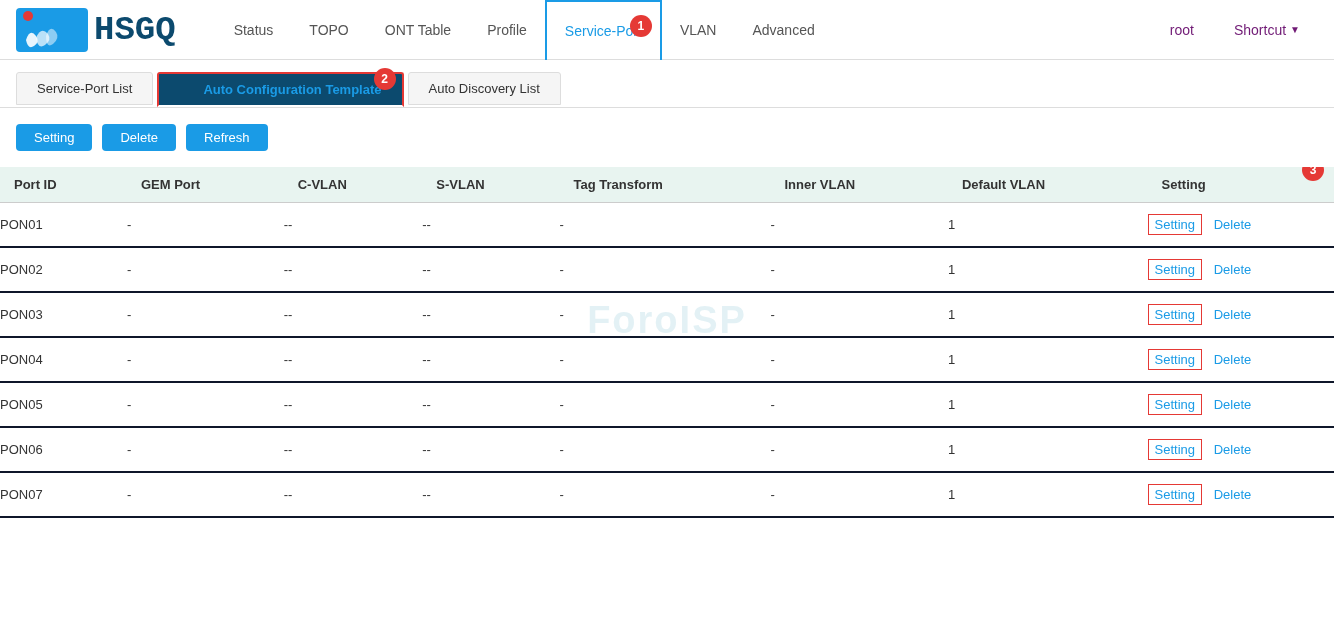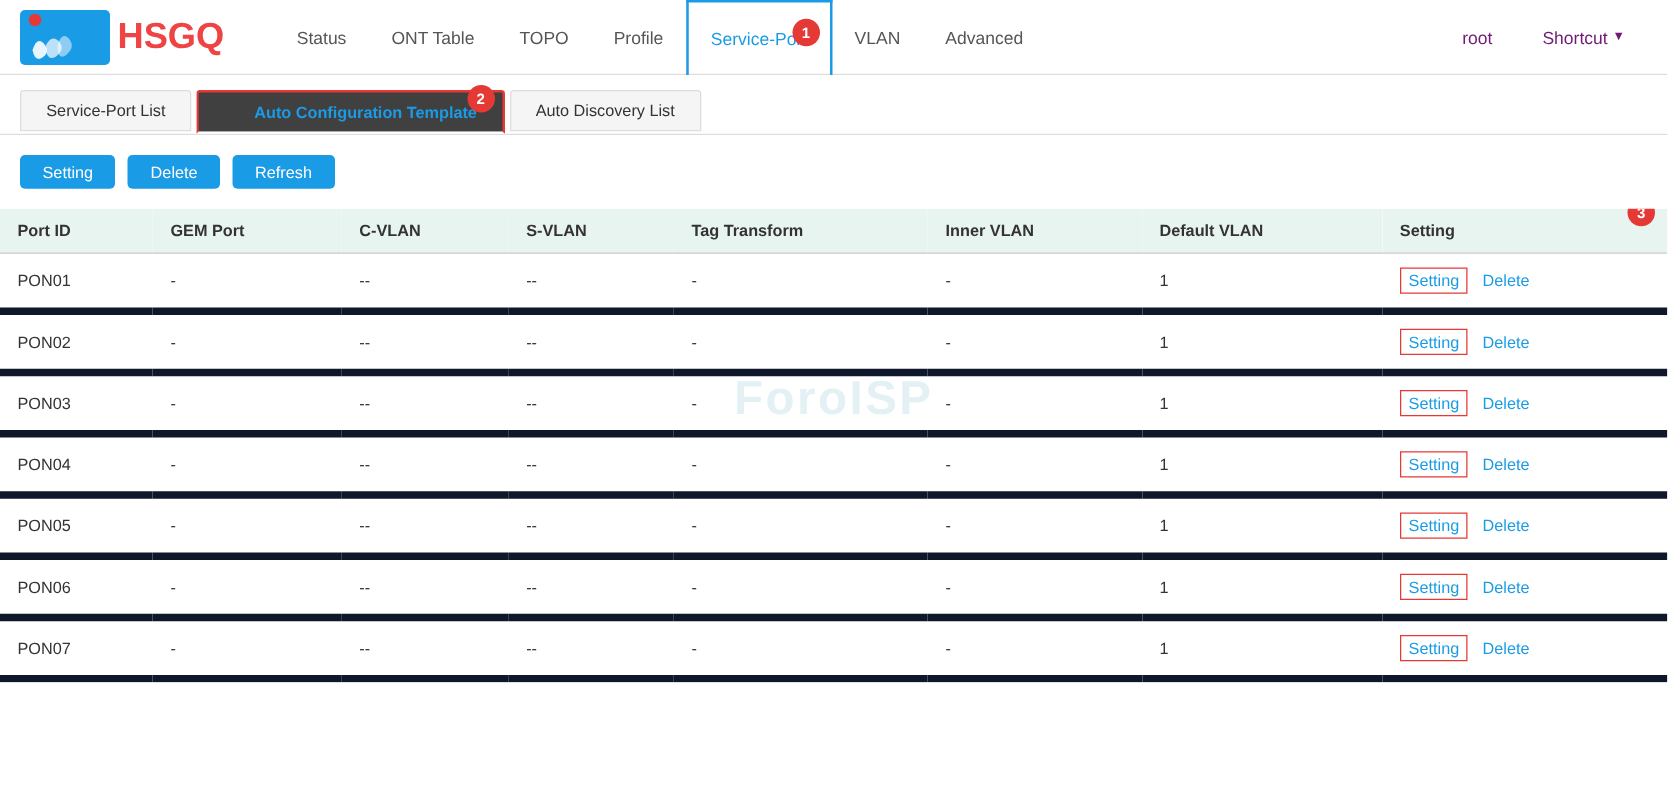--- a/index.html
+++ b/index.html
@@ -91,21 +91,21 @@
     .tab {
       padding: 8px 20px;
       cursor: pointer;
       font-size: 13px;
       color: #333;
       border: 1px solid #ddd;
       background: #f5f5f5;
       border-radius: 3px 3px 0 0;
     }
     .tab.active {
-      background: #404040;
+      background: #0c4a6e;
       color: #1a9be6;
       border: 2px solid #e53935;
       border-bottom: 2px solid #fff;
       font-weight: bold;
       padding-left: 44px;
     }
 
     
     .toolbar {
       display: flex;
@@ -133,22 +133,22 @@
     }
     th {
       text-align: left;
       padding: 10px 14px;
       font-weight: 600;
       font-size: 13px;
       border-bottom: 1px solid #ccc;
       color: #333;
     }
     td {
-      padding: 14px 14px;
-      border-bottom: 6px solid #0f172a;
+      padding: 14px 0;
+      border-bottom: 2px solid #0f172a;
       font-size: 13px;
       color: #333;
     }
     .action-setting {
       color: #1a9be6;
       cursor: pointer;
       margin-right: 8px;
       border: 1px solid #e53935;
       padding: 2px 6px;
     }
@@ -181,27 +181,27 @@
   <div class="logo-area">
 
     <svg class="logo-svg" viewBox="0 0 72 44" xmlns="http://www.w3.org/2000/svg">
       <rect width="72" height="44" rx="4" fill="#1a9be6"></rect>
       <circle cx="12" cy="8" r="5" fill="#e53935"></circle>
 
       <path d="M10 32 Q14 20 20 28 Q24 34 18 38 Q12 42 10 32Z" fill="white" opacity="0.9"></path>
       <path d="M20 30 Q25 18 32 26 Q36 32 29 37 Q22 42 20 30Z" fill="white" opacity="0.7"></path>
       <path d="M30 28 Q34 16 40 24 Q44 30 37 36 Q30 41 30 28Z" fill="white" opacity="0.5"></path>
     </svg>
-    <span style="font-size:29px; font-weight:bold; color:#ef4444;">HSGQ</span>
+    <span style="font-size:34px; font-weight:bold; color:#0c4a6e;font-family:Liberation Mono, monospace;">HSGQ</span>
   </div>
 
   <div class="nav-links">
     <a class="nav-item">Status</a>
+    <a class="nav-item">TOPO</a>
     <a class="nav-item">ONT Table</a>
-    <a class="nav-item">TOPO</a>
     <a class="nav-item">Profile</a>
     <a class="nav-item active" style="position:relative;text-align:right;">
       <span class="badge-wrap">
         Service-Port
         <span class="badge">1</span>
       </span>
     </a>
     <a class="nav-item">VLAN</a>
     <a class="nav-item">Advanced</a>
   </div>

